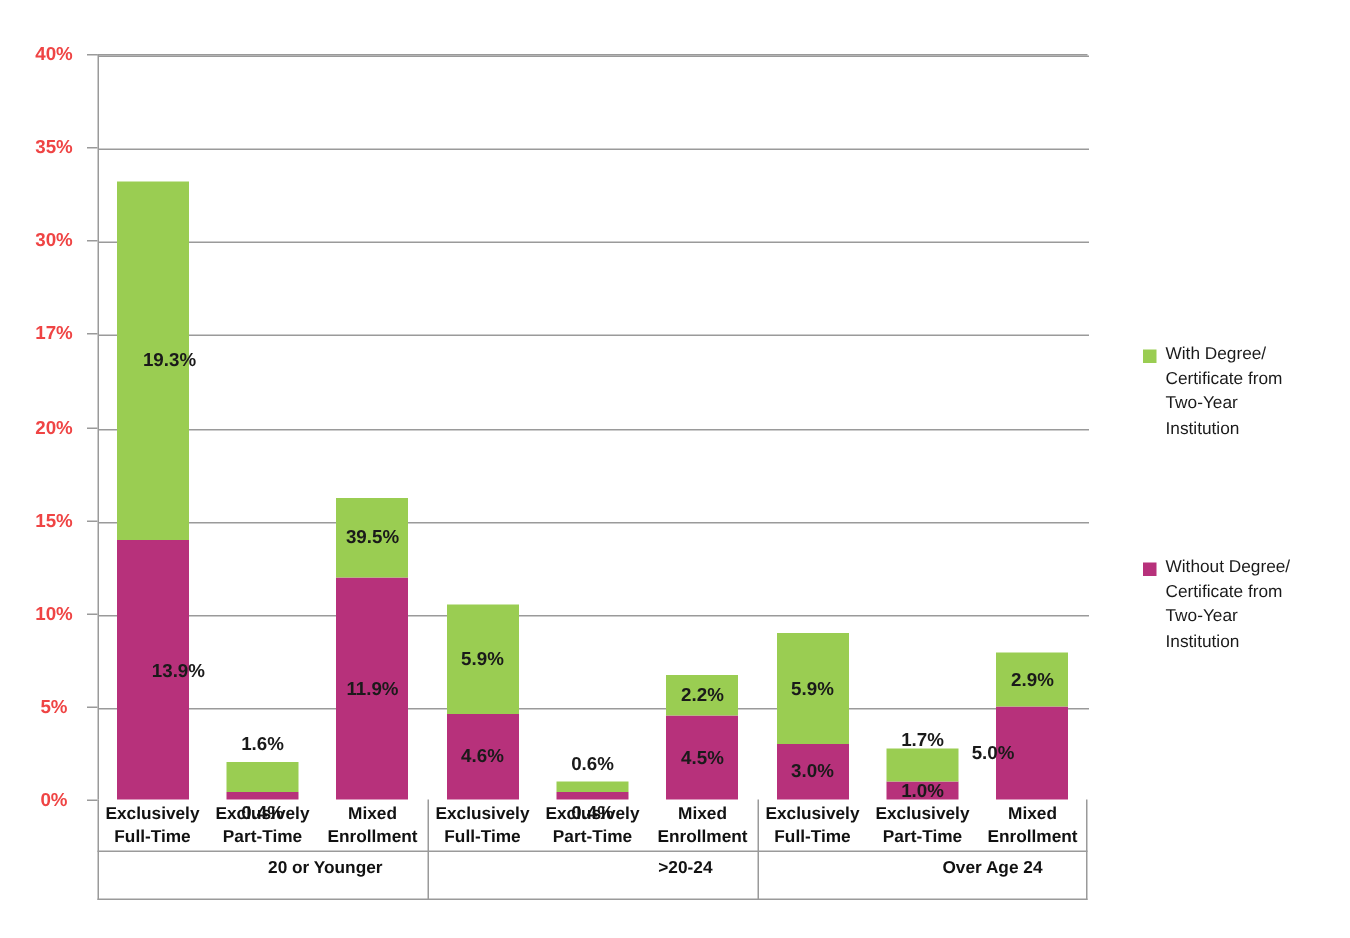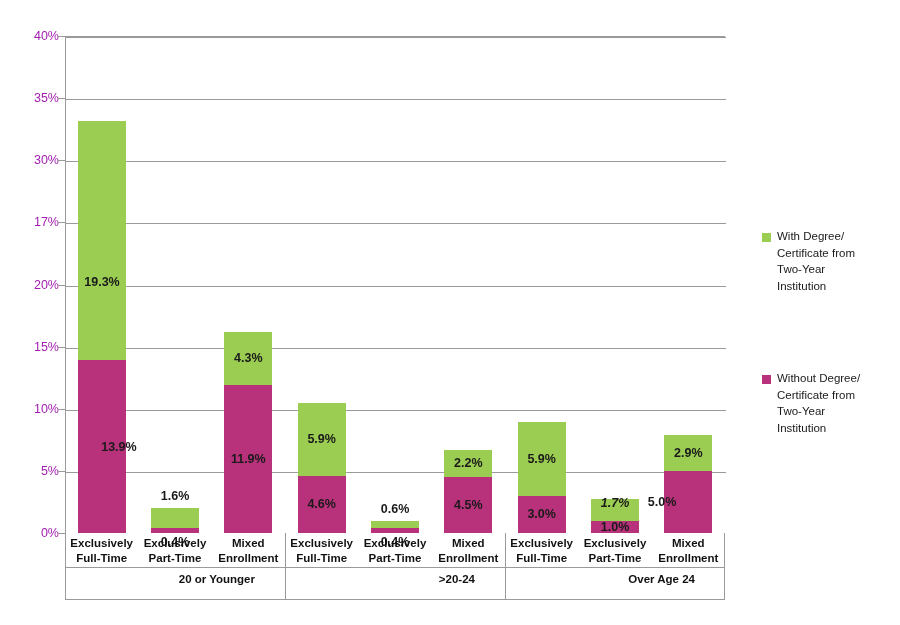--- a/index.html
+++ b/index.html
@@ -40,24 +40,24 @@
     width: 660px;
     height: 1px;
     background: #9a9a9a;
   }
 
   
   .ytick {
     position: absolute;
     right: 0;
     width: 46px;
-    text-align: right;
+    text-align: center;
     font-size: 12.5px;
-    font-weight: normal;
-    color: #a21caf;
+    font-weight: bold;
+    color: #ef4444;
     line-height: 1;
   }
   .ytick-wrap {
     position: absolute;
     left: 0;
     top: 0;
     width: 59px;
     height: 625px;
   }
   .ytick-mark {
@@ -220,33 +220,33 @@
       <div class="gridline" style="top: 62.125px;"></div>
       <div class="gridline" style="top: 0px;"></div>
     </div>
 
   <div class="bars-layer" id="barslayer">
       <div class="bar-col" style="left: 12.6667px; height: 412.51px;">
         <div class="seg seg-bottom" style="bottom: 0px; height: 172.708px;"></div>
         <div class="seg seg-top" style="bottom: 172.708px; height: 239.803px;"></div>
       </div>
       <div class="dlabel" style="left: 1.66667px; top: 404.646px; text-align: right;">13.9%</div>
-      <div class="dlabel" style="left: 2px; top: 198.391px; margin-top: 42px;">19.3%</div>
+      <div class="dlabel" style="left: 13px; top: 198.391px;">19.3%</div>
       <div class="bar-col" style="left: 86px; height: 24.85px;">
         <div class="seg seg-bottom" style="bottom: 0px; height: 4.97px;"></div>
         <div class="seg seg-top" style="bottom: 4.97px; height: 19.88px;"></div>
       </div>
       <div class="dlabel" style="left: 75px; top: 500px;">0.4%</div>
       <div class="dlabel" style="left: 75px; top: 454.15px;">1.6%</div>
       <div class="bar-col" style="left: 159.333px; height: 201.285px;">
         <div class="seg seg-bottom" style="bottom: 0px; height: 147.857px;"></div>
         <div class="seg seg-top" style="bottom: 147.857px; height: 53.4275px;"></div>
       </div>
       <div class="dlabel" style="left: 148.333px; top: 417.071px;">11.9%</div>
-      <div class="dlabel" style="left: 148.333px; top: 316.429px;">4.3%</div>
+      <div class="dlabel" style="left: 148.333px; top: 316.429px;">39.5%</div>
       <div class="bar-col" style="left: 232.667px; height: 130.463px;">
         <div class="seg seg-bottom" style="bottom: 0px; height: 57.155px;"></div>
         <div class="seg seg-top" style="bottom: 57.155px; height: 73.3075px;"></div>
       </div>
       <div class="dlabel" style="left: 221.667px; top: 462.423px;">4.6%</div>
       <div class="dlabel" style="left: 221.667px; top: 397.191px;">5.9%</div>
       <div class="bar-col" style="left: 306px; height: 12.425px;">
         <div class="seg seg-bottom" style="bottom: 0px; height: 4.97px;"></div>
         <div class="seg seg-top" style="bottom: 4.97px; height: 7.455px;"></div>
       </div>
@@ -262,21 +262,21 @@
         <div class="seg seg-bottom" style="bottom: 0px; height: 37.275px;"></div>
         <div class="seg seg-top" style="bottom: 37.275px; height: 73.3075px;"></div>
       </div>
       <div class="dlabel" style="left: 441.667px; top: 472.363px;">3.0%</div>
       <div class="dlabel" style="left: 441.667px; top: 417.071px;">5.9%</div>
       <div class="bar-col" style="left: 526px; height: 33.5475px;">
         <div class="seg seg-bottom" style="bottom: 0px; height: 12.425px;"></div>
         <div class="seg seg-top" style="bottom: 12.425px; height: 21.1225px;"></div>
       </div>
       <div class="dlabel" style="left: 515px; top: 484.788px;">1.0%</div>
-      <div class="dlabel" style="left: 515px; top: 461px; font-style: italic;">1.7%</div>
+      <div class="dlabel" style="left: 515px; top: 451px;">1.7%</div>
       <div class="bar-col" style="left: 599.333px; height: 98.1575px;">
         <div class="seg seg-bottom" style="bottom: 0px; height: 62.125px;"></div>
         <div class="seg seg-top" style="bottom: 62.125px; height: 36.0325px;"></div>
       </div>
       <div class="dlabel" style="left: 562px; top: 459.938px;">5.0%</div>
       <div class="dlabel" style="left: 588.333px; top: 410.859px;">2.9%</div>
     </div>
 
   <div class="catband" id="catband">
       <div class="catband-edge-l" style="left: 0px;"></div>

